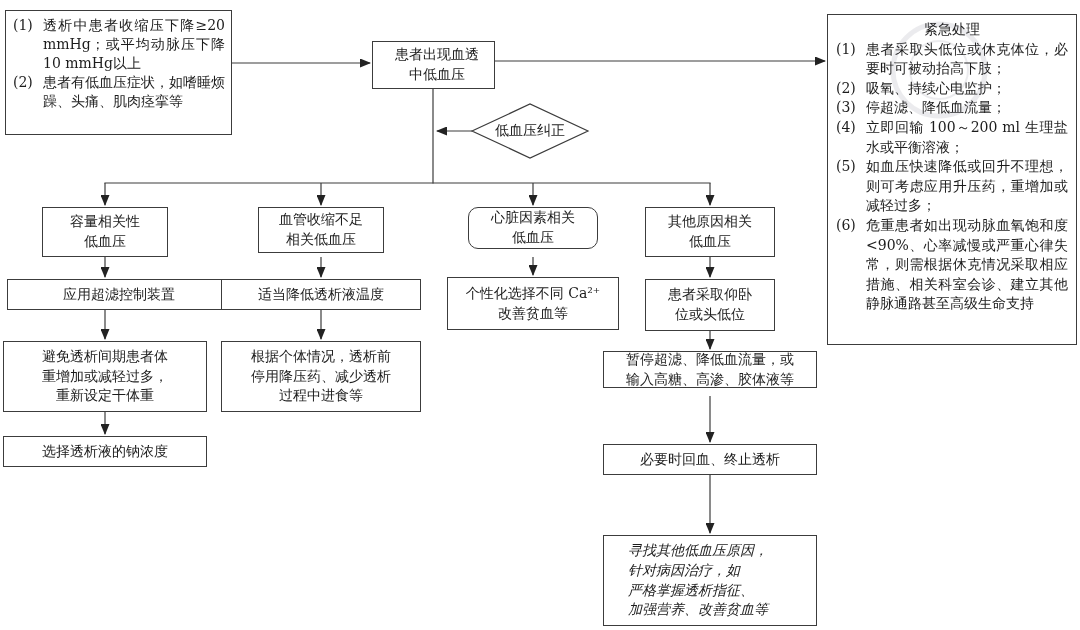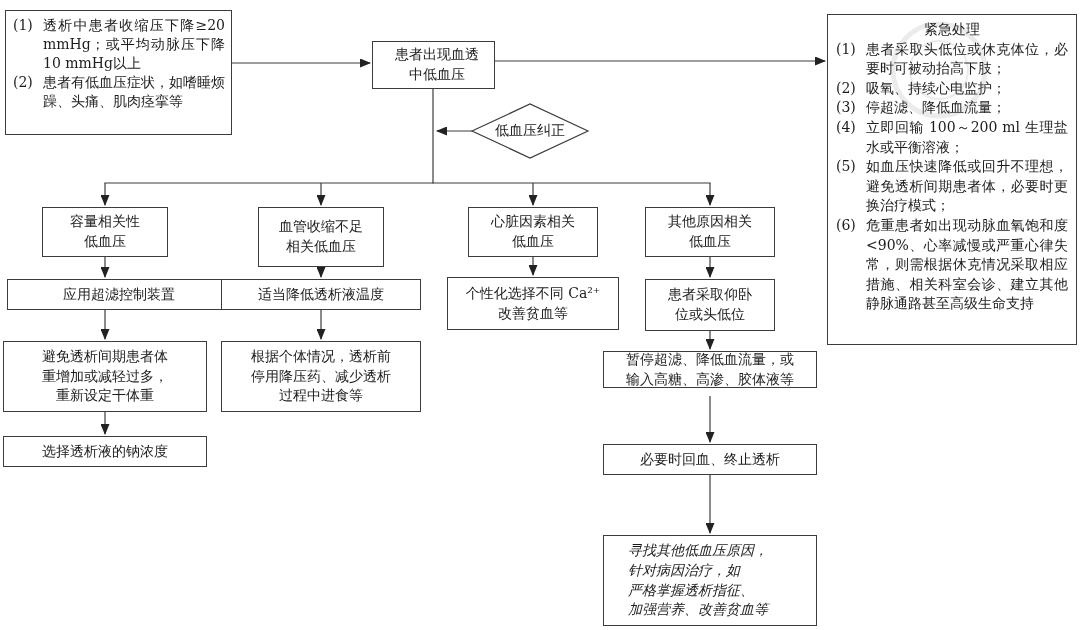--- a/index.html
+++ b/index.html
@@ -23,22 +23,22 @@
   .bx-title{text-align:center;}
   .diamond-label{
     position:absolute;left:472px;top:104px;width:116px;height:54px;
     display:flex;align-items:center;justify-content:center;
     font-size:14px;z-index:2;background:transparent;
   }
   .criteria{left:5px;top:10px;width:227px;height:125px;font-size:14px;line-height:1.36;}
   .emergency{left:827px;top:14px;width:250px;height:331px;padding:5px 8px;font-size:14px;line-height:1.4;}
   .start-node{left:372px;top:41px;width:123px;height:48px;padding-left:7px;}
   .hdr1{left:42px;top:207px;width:126px;height:50px;}
-  .hdr2{left:258px;top:207px;width:126px;height:60px;}
-  .hdr3{left:468px;top:207px;width:130px;height:50px;}
+  .hdr2{left:258px;top:207px;width:126px;height:46px;}
+  .hdr3{left:468px;top:207px;width:130px;height:42px;border-radius:10px;}
   .hdr4{left:645px;top:207px;width:130px;height:50px;}
   .s1a{left:7px;top:279px;width:224px;height:31px;}
   .s2a{left:221px;top:279px;width:200px;height:31px;}
   .s3a{left:447px;top:277px;width:172px;height:53px;}
   .s4a{left:645px;top:279px;width:130px;height:52px;}
   .s1b{left:3px;top:341px;width:204px;height:71px;}
   .s2b{left:221px;top:341px;width:200px;height:71px;}
   .s4b{left:603px;top:351px;width:214px;height:37px;}
   .s1c{left:3px;top:436px;width:204px;height:31px;}
   .s4c{left:603px;top:444px;width:214px;height:31px;}
@@ -114,21 +114,21 @@
     <div class="li">
       <span class="num">(3)</span>
       <span class="txt">停超滤、降低血流量；</span>
     </div>
     <div class="li">
       <span class="num">(4)</span>
       <span class="txt">立即回输 100～200 ml 生理盐水或平衡溶液；</span>
     </div>
     <div class="li">
       <span class="num">(5)</span>
-      <span class="txt">如血压快速降低或回升不理想，避免透析间期患者体，必要时更换治疗模式；</span>
+      <span class="txt">如血压快速降低或回升不理想，则可考虑应用升压药，重增加或减轻过多；</span>
     </div>
     <div class="li">
       <span class="num">(6)</span>
       <span class="txt">危重患者如出现动脉血氧饱和度&lt;90%、心率减慢或严重心律失常，则需根据休克情况采取相应措施、相关科室会诊、建立其他静脉通路甚至高级生命支持</span>
     </div>
   </div>
 
   <div class="box center hdr1">容量相关性
 低血压</div>
   <div class="box center hdr2">血管收缩不足

